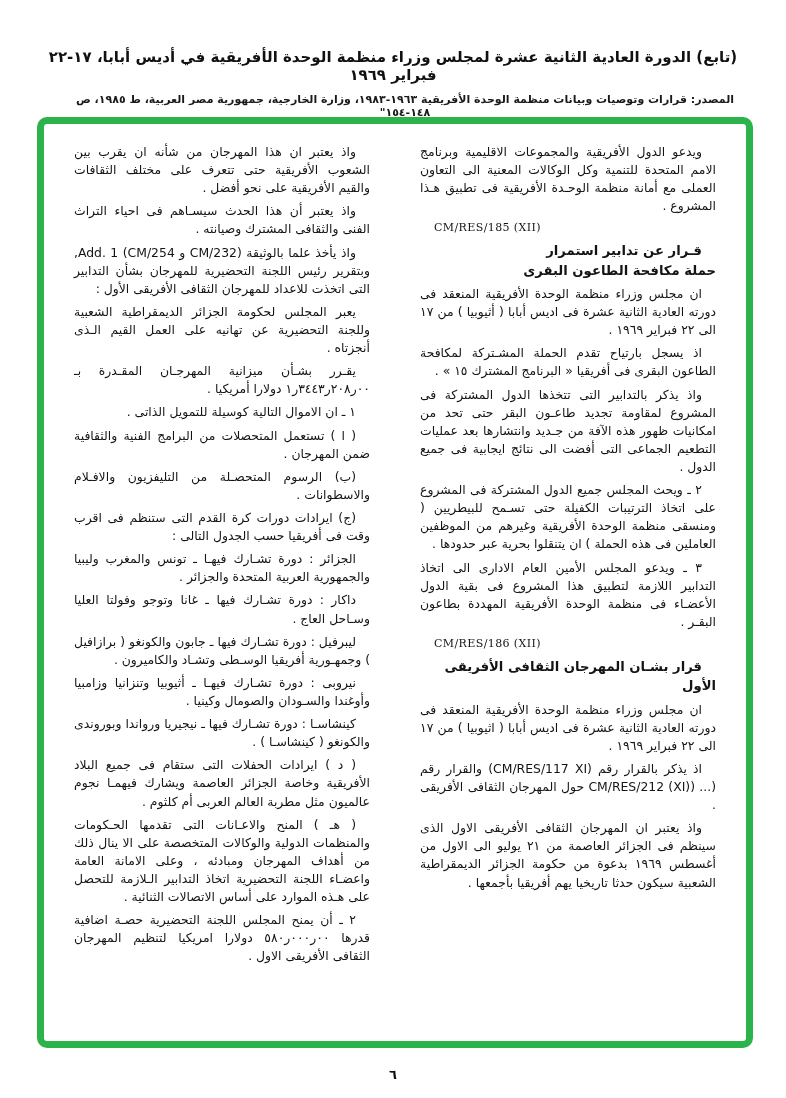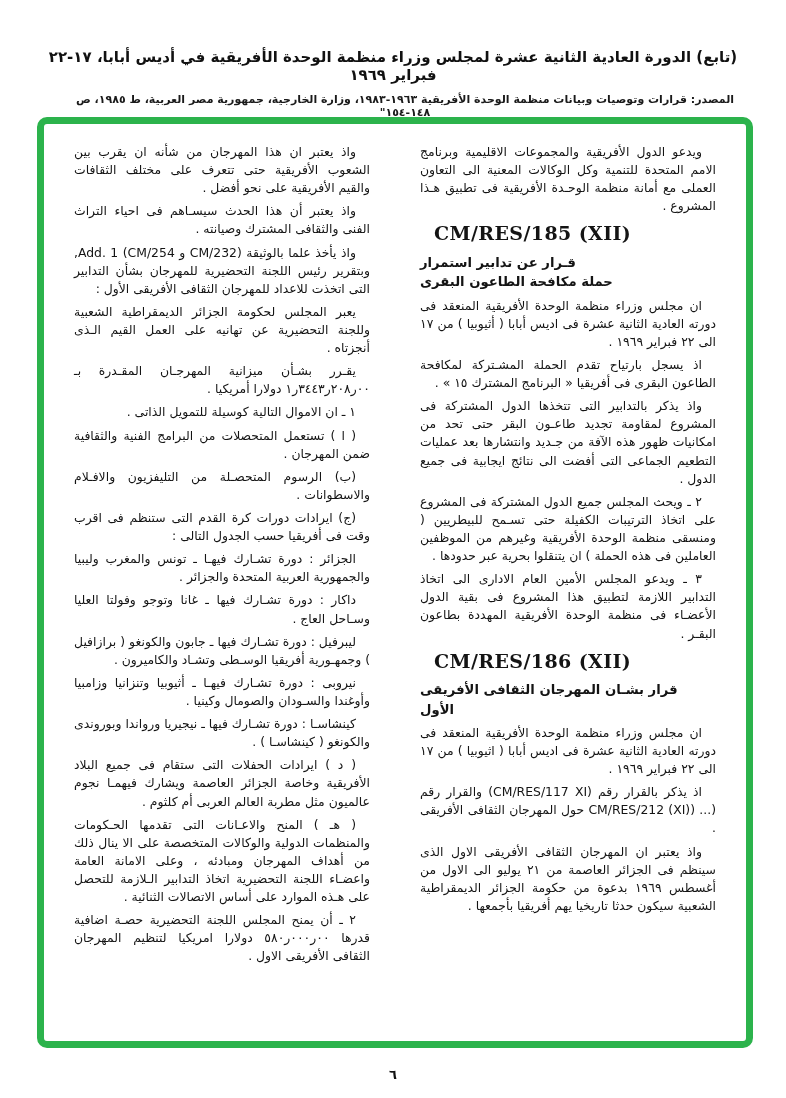--- a/index.html
+++ b/index.html
@@ -23,25 +23,25 @@
     padding:14px 14px 10px 14px; background:#fff;
   }
   .columns{ display:flex; direction:rtl; gap:18px; height:100%; }
   .col{
     flex:1 1 0; direction:rtl; text-align:justify;
     font-size:12.4px; line-height:1.46; color:#141414;
   }
   .col p{ margin:5px 16px; text-indent:14px; }
   .res-label{
     direction:ltr; text-align:left; text-indent:0;
-    font-family:"DejaVu Serif",serif; font-size:19px; letter-spacing:0.4px;
-    margin:16px 0 12px 0; font-weight:700;
+    font-family:"DejaVu Serif",serif; font-size:11px; letter-spacing:0.4px;
+    margin:16px 0 12px 0; font-weight:400;
   }
   .res-title{
-    text-align:left; font-weight:bold; text-indent:0;
+    text-align:right; font-weight:bold; text-indent:0;
     white-space:pre-line; font-size:13.2px; margin:10px 0 12px 0;
   }
   .first-block{ margin-top:2px; }
   .page-number{
     position:absolute; left:0; right:0; bottom:16px; text-align:center;
     font-size:13px; font-weight:bold;
   }
 </style>
 </head>
 <body>

